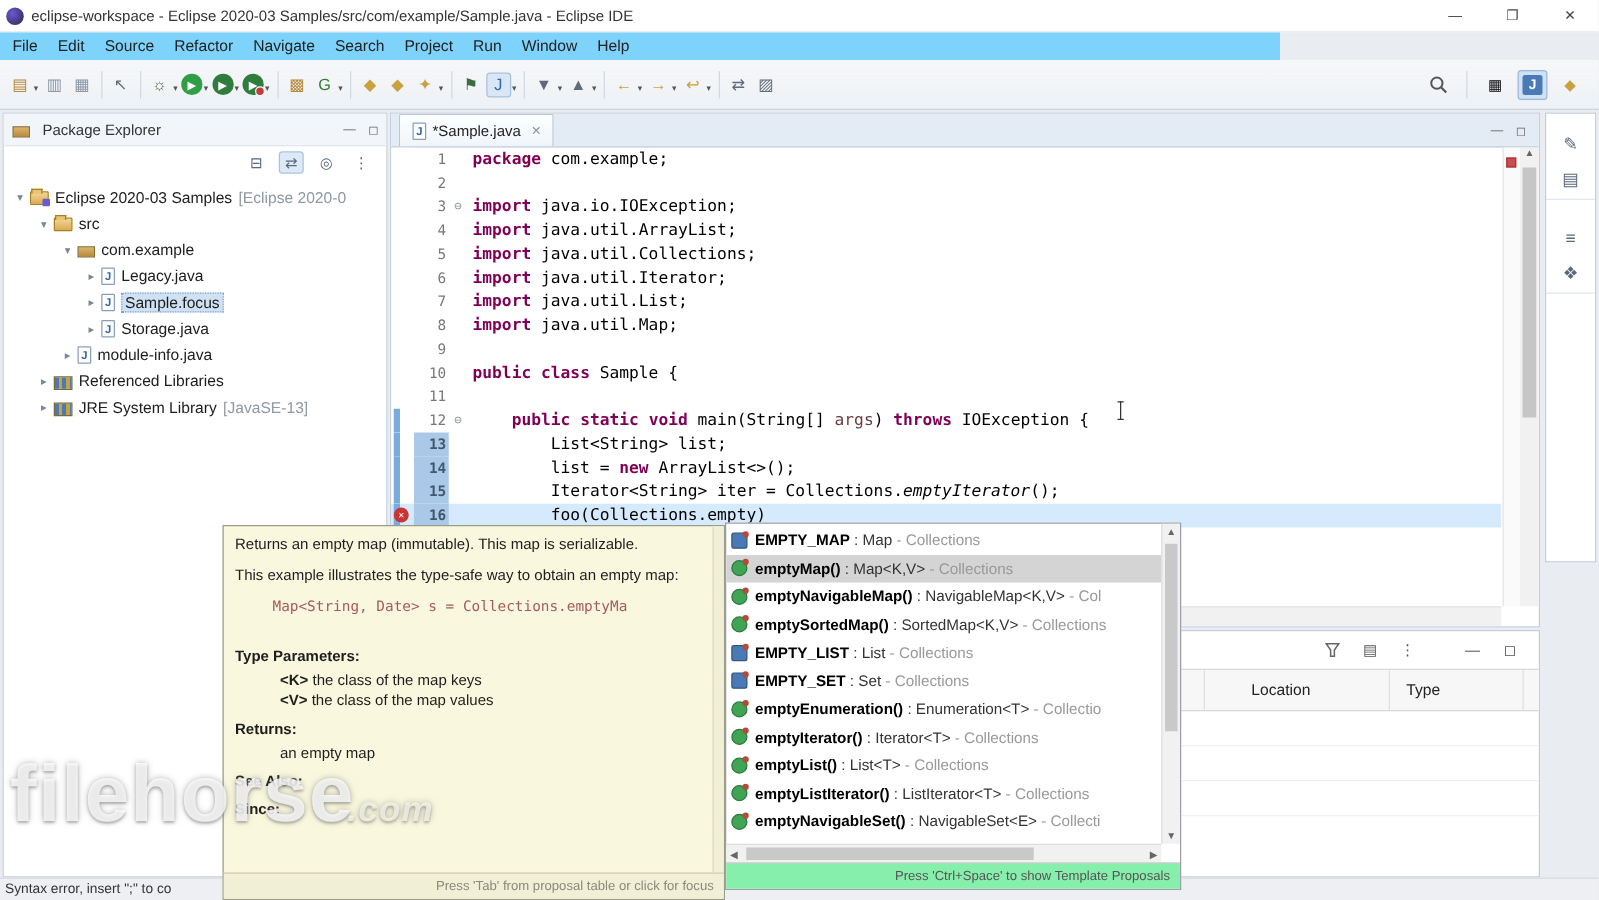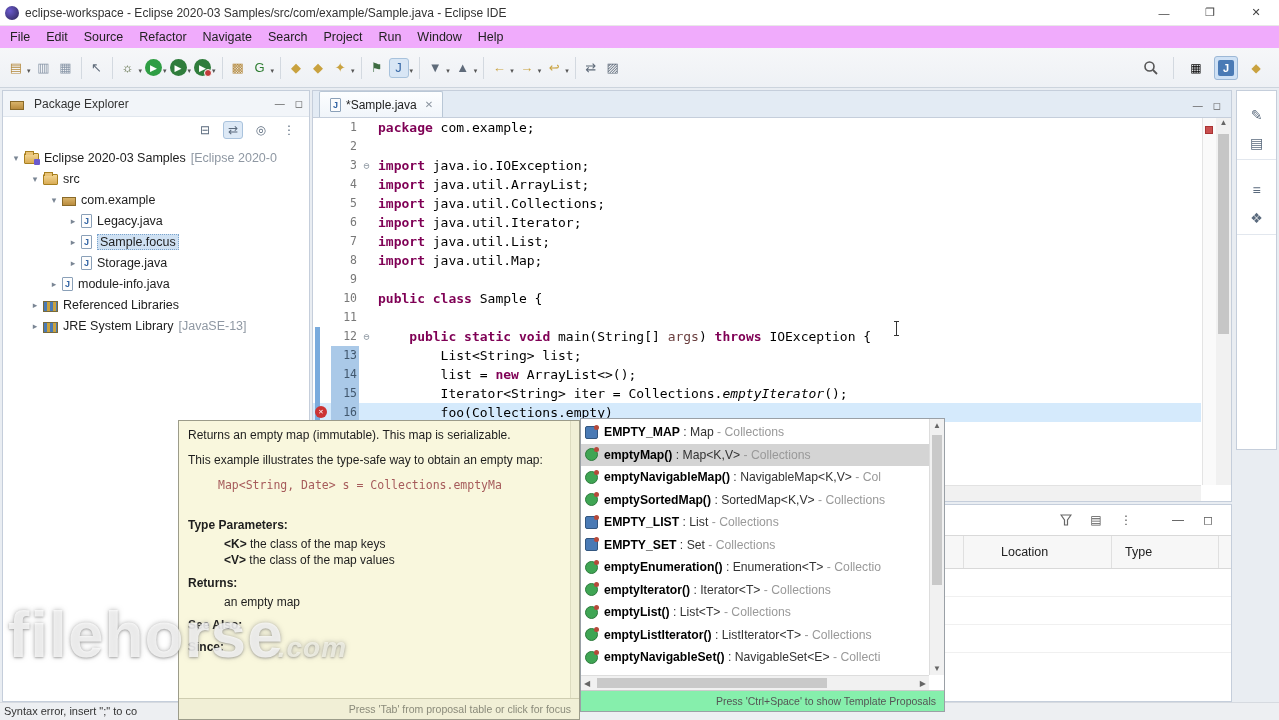--- a/index.html
+++ b/index.html
@@ -6,21 +6,21 @@
   html,body { width:1279px; height:720px; overflow:hidden; font-family:"Liberation Sans",sans-serif; background:#e9edf2; position:relative; }
   .abs { position:absolute; }
 
   
   .titlebar { left:0; top:0; width:1279px; height:26px; background:#ffffff; display:flex; align-items:center; font-size:12px; color:#333; border-bottom:1px solid #e8e8e8; }
   .app-icon { width:14px; height:14px; border-radius:50%; background:radial-gradient(circle at 35% 35%, #6a5acd, #2b2350); margin:0 6px 0 5px; flex:none; }
   .win-controls { margin-left:auto; display:flex; height:26px; }
   .win-btn { width:46px; height:26px; display:flex; align-items:center; justify-content:center; font-size:11px; color:#444; }
 
   
-  .menubar { left:0; top:26px; width:1279px; height:22px; background:#f0abfc; display:flex; align-items:center; font-size:12.5px; color:#222; padding-left:2px; }
+  .menubar { left:0; top:26px; width:1024px; height:22px; background:#7dd3fc; display:flex; align-items:center; font-size:12.5px; color:#222; padding-left:2px; }
   .menu-item { padding:2px 8px; }
 
   
   .toolbar { left:0; top:48px; width:1279px; height:40px; background:linear-gradient(#f6f7f9,#eef1f5); border-bottom:1px solid #ccd4dd; display:flex; align-items:center; padding:0 5px; }
   .tb-sep { width:1px; height:22px; background:#d3d9e0; margin:0 4px; flex:none; }
   .tb-item { display:flex; align-items:center; flex:none; }
   .tb-icon { width:20px; height:20px; display:flex; align-items:center; justify-content:center; font-size:13px; margin:0 1px; border-radius:3px; position:relative; }
   .tb-icon.circle { width:17px; height:17px; border-radius:50%; color:#fff; font-size:9px; }
   .tb-icon.pressed { background:#d8e6f5; border:1px solid #a8c2dc; }
   .tb-dd { font-size:7px; color:#555; margin:6px 2px 0 0; }
@@ -58,21 +58,21 @@
   .tab .ic-jfile { margin-right:5px; }
   .tab-close { margin-left:8px; color:#8a949f; font-size:10px; }
   .ed-hdr-btns { margin-left:auto; display:flex; gap:10px; color:#666; font-size:10px; padding:0 10px 6px 0; }
   .code { position:absolute; left:0; top:27px; right:30px; bottom:16px; overflow:hidden; font-family:"DejaVu Sans Mono",monospace; font-size:13px; }
   .line { display:flex; height:19px; line-height:19px; white-space:pre; position:relative; }
   .line.cur { background:#d5eafc; }
   .ruler { width:18px; flex:none; position:relative; background:#fff; }
   .line.cur .ruler { background:#d5eafc; }
   .line.range .ruler::before { content:""; position:absolute; left:2px; top:0; bottom:0; width:5px; background:#7aabdd; }
   .num { width:28px; flex:none; text-align:right; color:#787878; font-size:11.5px; padding-right:2px; }
-  .line.numhl .num { background:#aac9e8; color:#41576d; }
+  .line.numhl .num { background:#aac9e8; color:#41576d;font-weight:bold; }
   .fold { width:15px; flex:none; color:#8a949f; font-size:10px; text-align:center; }
   .ltext { padding-left:4px; color:#000; }
   .tok-k { color:#7f0055; font-weight:bold; }
   .tok-v { color:#6a3e3e; }
   .tok-s { font-style:italic; }
   .tok-u { }
   .err-ic { position:absolute; left:2px; top:3px; width:12px; height:12px; border-radius:50%; background:#cc3333; color:#fff; font-size:8px; line-height:12px; text-align:center; }
   .ov-ruler { position:absolute; right:15px; top:27px; width:14px; bottom:16px; background:#fafafa; border-left:1px solid #e4e4e4; }
   .ov-err { position:absolute; right:3px; top:8px; width:8px; height:8px; background:#c94f4f; border:1px solid #a33; }
   .vsb { position:absolute; right:0; top:27px; width:15px; bottom:16px; background:#f1f1f1; }

